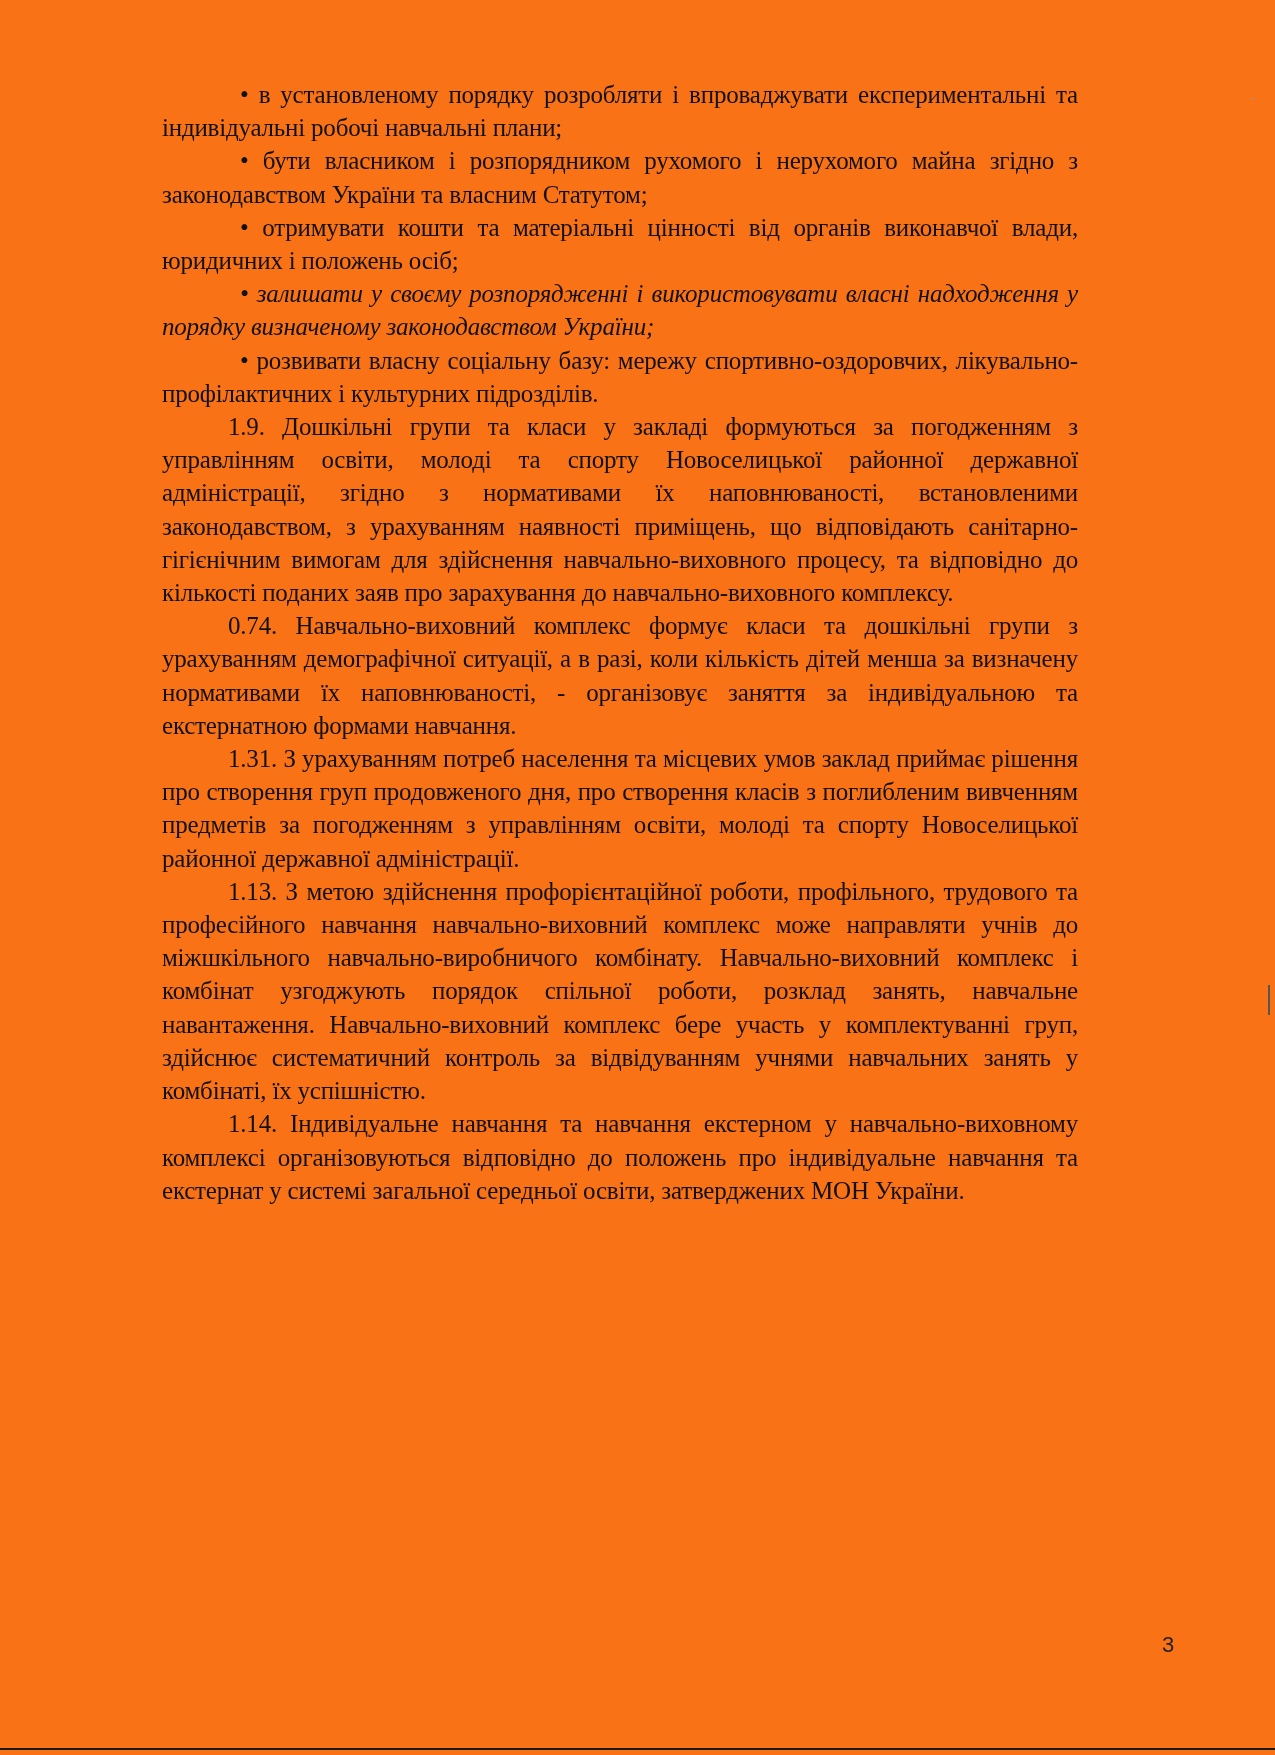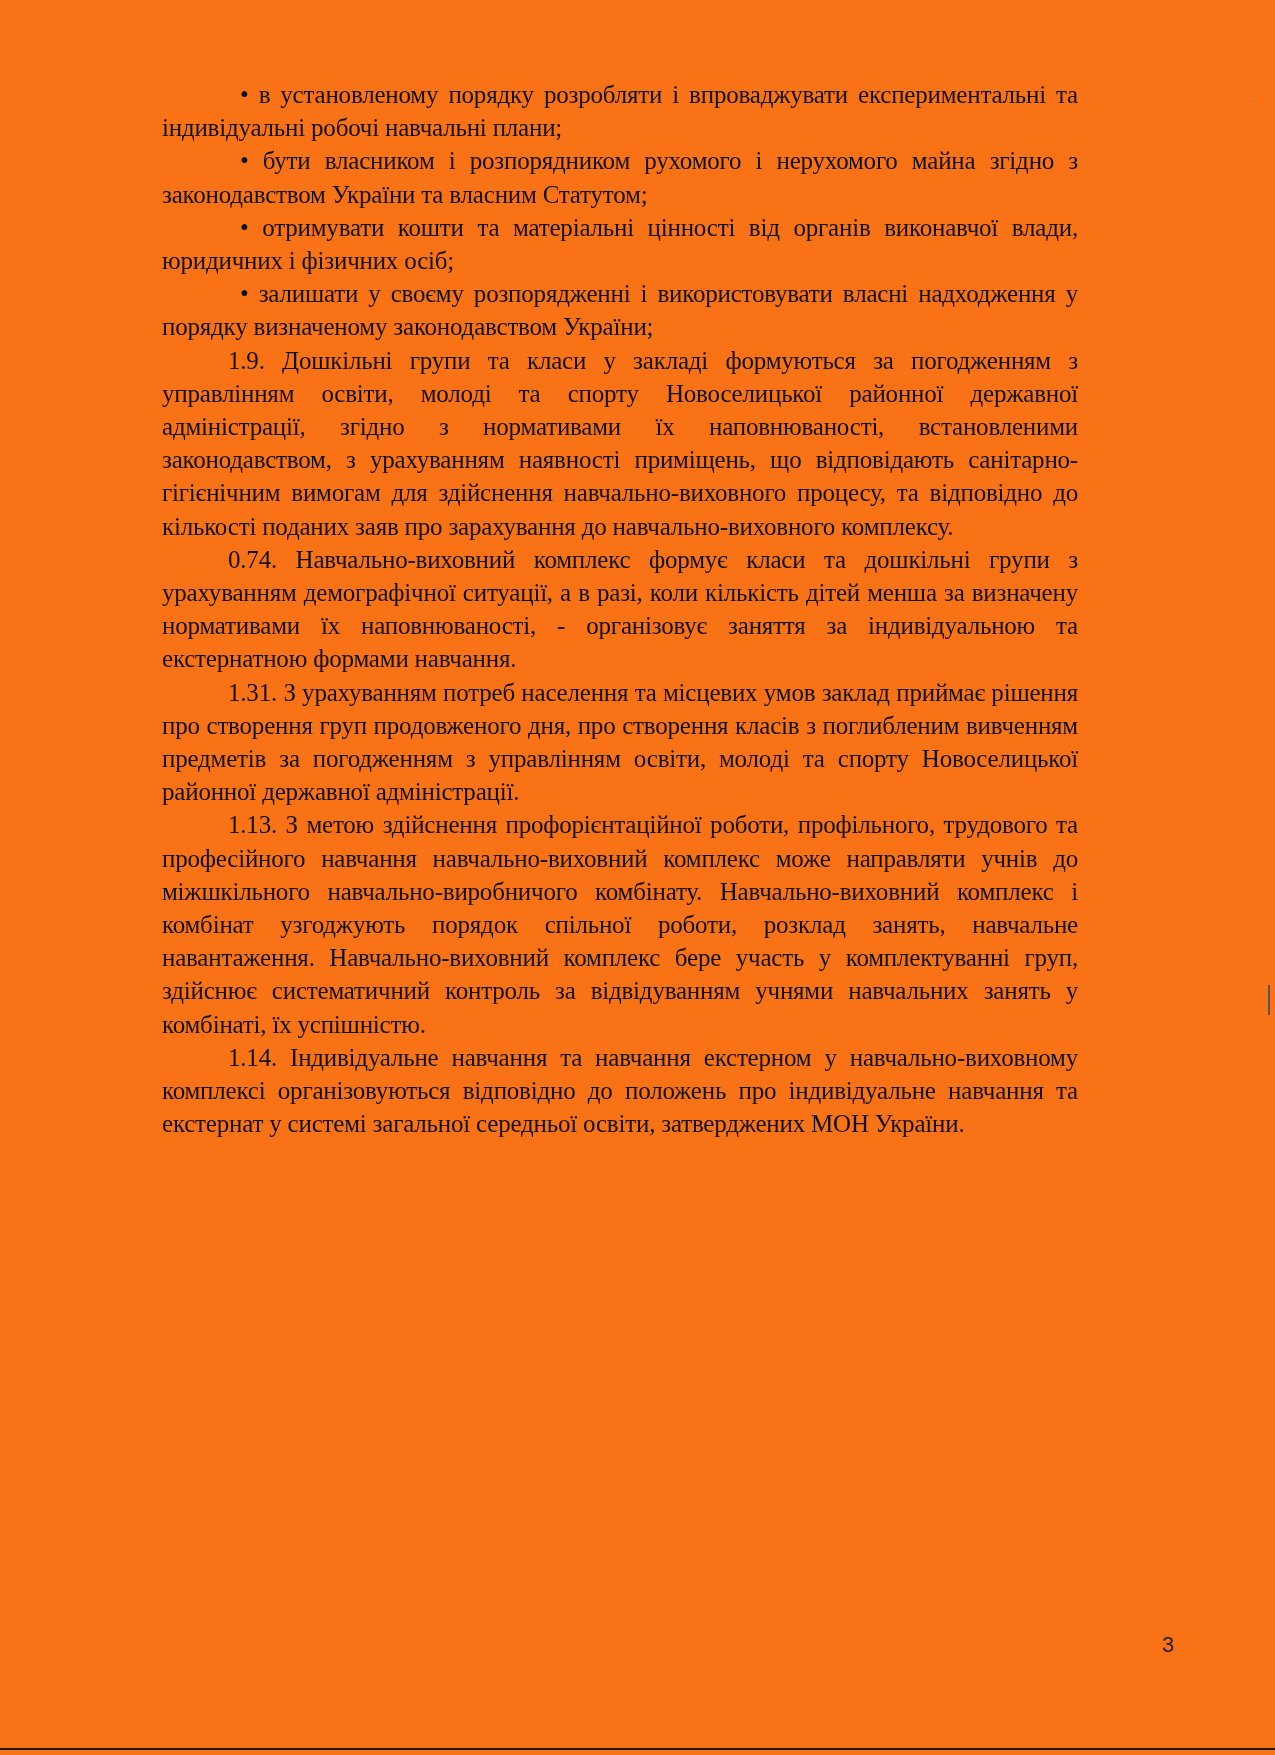--- a/index.html
+++ b/index.html
@@ -29,22 +29,23 @@
   }
   .scan-speck { position: absolute; width: 2px; height: 2px; background: #999; border-radius: 1px; }
 </style>
 </head>
 <body>
 
 <div class="page">
   <div class="content">
     <p class="para bullet-wrap" style="padding-left: 0px; text-indent: 78px;">• в установленому порядку розробляти і впроваджувати експериментальні та індивідуальні робочі навчальні плани;</p>
     <p class="para bullet-wrap" style="padding-left: 0px; text-indent: 78px;">• бути власником і розпорядником рухомого і нерухомого майна згідно з законодавством України та власним Статутом;</p>
-    <p class="para bullet-wrap" style="padding-left: 0px; text-indent: 78px;">• отримувати кошти та матеріальні цінності від органів виконавчої влади, юридичних і фізичних осіб;</p>
-    <p class="para bullet-wrap" style="padding-left: 0px; text-indent: 78px;">• залишати у своєму розпорядженні і використовувати власні надходження у порядку визначеному законодавством України;</p>
+    <p class="para bullet-wrap" style="padding-left: 0px; text-indent: 78px;">• отримувати кошти та матеріальні цінності від органів виконавчої влади, юридичних і положень осіб;</p>
+    <p class="para bullet-wrap" style="padding-left: 0px; text-indent: 78px; font-style: italic;">• залишати у своєму розпорядженні і використовувати власні надходження у порядку визначеному законодавством України;</p>
+    <p class="para bullet-wrap" style="padding-left: 0px; text-indent: 78px;">• розвивати власну соціальну базу: мережу спортивно-оздоровчих, лікувально-профілактичних і культурних підрозділів.</p>
     <p class="para num">1.9. Дошкільні групи та класи у закладі формуються за погодженням з управлінням освіти, молоді та спорту Новоселицької районної державної адміністрації, згідно з нормативами їх наповнюваності, встановленими законодавством, з урахуванням наявності приміщень, що відповідають санітарно-гігієнічним вимогам для здійснення навчально-виховного процесу, та відповідно до кількості поданих заяв про зарахування до навчально-виховного комплексу.</p>
     <p class="para num">0.74. Навчально-виховний комплекс формує класи та дошкільні групи з урахуванням демографічної ситуації, а в разі, коли кількість дітей менша за визначену нормативами їх наповнюваності, - організовує заняття за індивідуальною та екстернатною формами навчання.</p>
     <p class="para num">1.31. З урахуванням потреб населення та місцевих умов заклад приймає рішення про створення груп продовженого дня, про створення класів з поглибленим вивченням предметів за погодженням з управлінням освіти, молоді та спорту Новоселицької районної державної адміністрації.</p>
     <p class="para num">1.13. З метою здійснення профорієнтаційної роботи, профільного, трудового та професійного навчання навчально-виховний комплекс може направляти учнів до міжшкільного навчально-виробничого комбінату. Навчально-виховний комплекс і комбінат узгоджують порядок спільної роботи, розклад занять, навчальне навантаження. Навчально-виховний комплекс бере участь у комплектуванні груп, здійснює систематичний контроль за відвідуванням учнями навчальних занять у комбінаті, їх успішністю.</p>
     <p class="para num">1.14. Індивідуальне навчання та навчання екстерном у навчально-виховному комплексі організовуються відповідно до положень про індивідуальне навчання та екстернат у системі загальної середньої освіти, затверджених МОН України.</p>
   </div>
 
   <div class="page-number">3</div>
   <div class="margin-mark"></div>
   <div class="scan-speck" style="left:1252px; top:98px;"></div>

